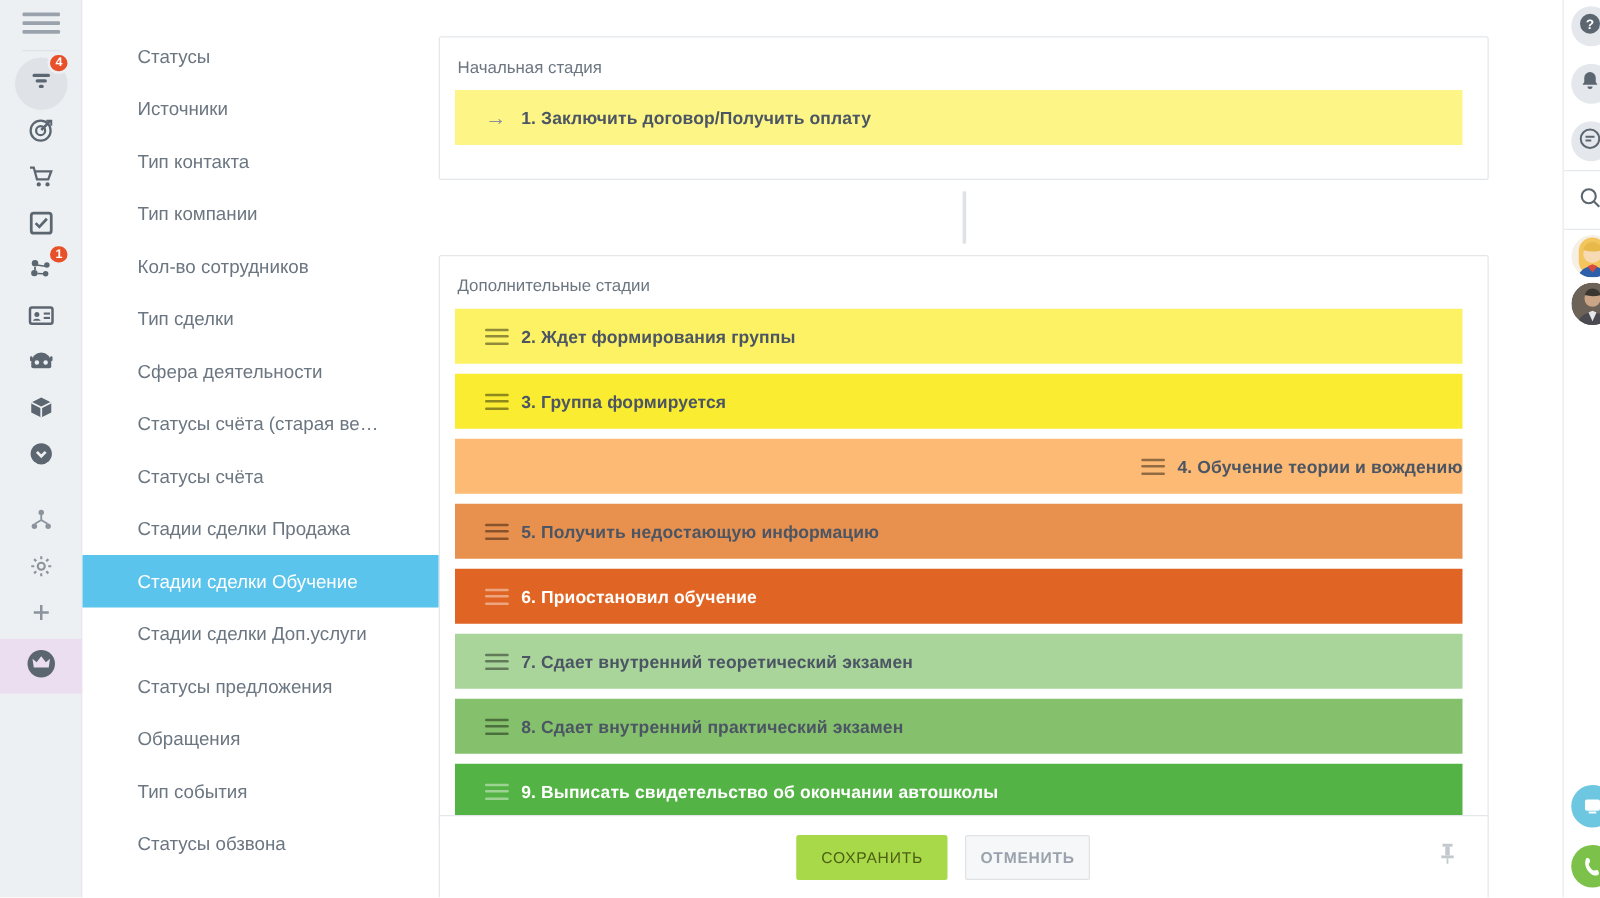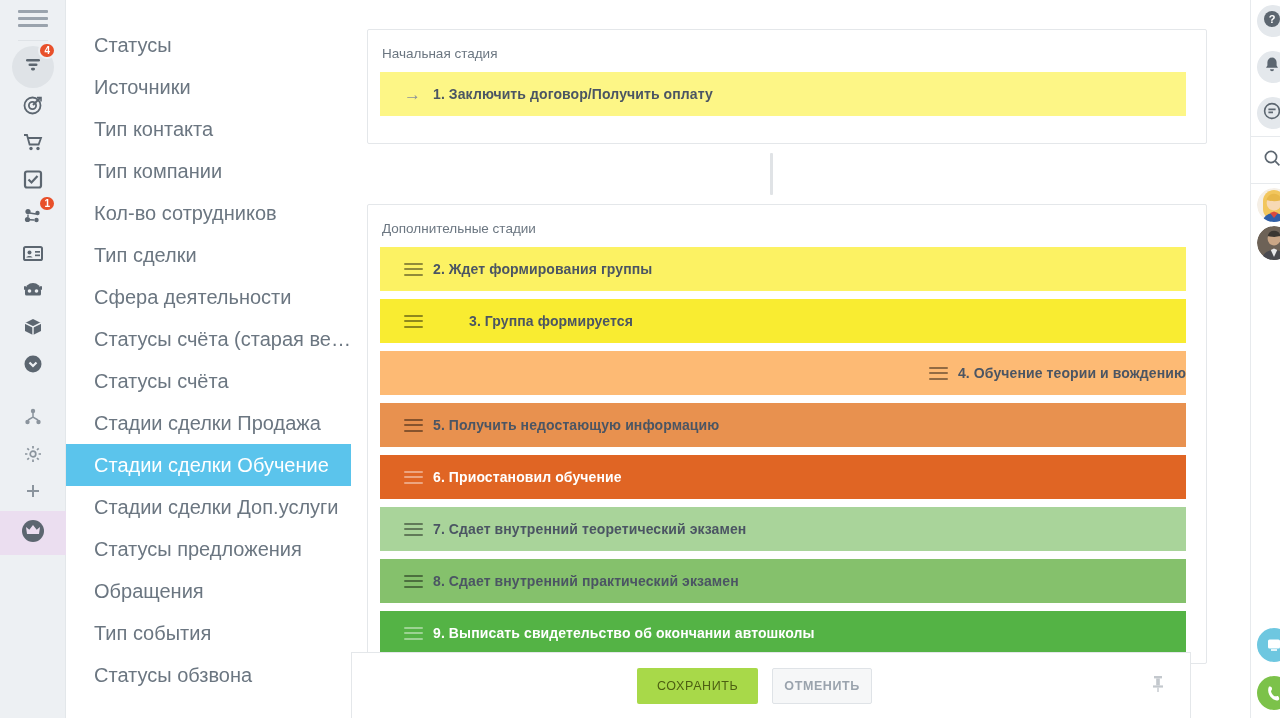--- a/index.html
+++ b/index.html
@@ -51,43 +51,42 @@
   .rail-bottom { position: absolute; left: 0; width: 66px; }
 
   
   .sidebar {
     position: absolute; left: 66px; top: 0; width: 285px; height: 718px;
     background: #ffffff;
   }
   .menu { position: absolute; left: 0; top: 24px; width: 285px; }
   .menu-item {
     position: relative; height: 42px; display: flex; align-items: center;
-    padding-left: 28px; cursor: pointer;
-    font-size: 20px; color: #6b7681; white-space: nowrap; overflow: hidden;
+    padding-left: 44px; cursor: pointer;
+    font-size: 15px; color: #6b7681; white-space: nowrap; overflow: hidden;
   }
   .menu-item.active { background: #5bc4ec; color: #ffffff; }
   .menu-item.active .arrow-tip {
     position: absolute; right: -19px; top: 0;
     width: 0; height: 0;
     border-top: 21px solid transparent;
     border-bottom: 21px solid transparent;
     border-left: 20px solid #5bc4ec;
   }
 
   
   .content {
     position: absolute; left: 351px; top: 0; right: 0; height: 718px;
     background: #ffffff;
   }
   .card {
     position: absolute; left: 0; width: 840px;
     background: #ffffff;
     border: 1px solid #e4e7ea;
     border-radius: 2px;
-    margin-left: 16px;
   }
   .card-top { top: 29px; height: 115px; }
   .card-bottom { top: 204px; height: 460px; }
   .card-title {
     padding: 16px 0 0 14px;
     font-size: 13.5px; color: #6b7681; font-weight: normal;
   }
   .stage-list { padding: 11px 20px 0 12px; }
   .stage-row {
     position: relative; height: 44px; margin-bottom: 8px;
@@ -392,21 +391,21 @@
       <div class="card-title">Дополнительные стадии</div>
       <div class="stage-list">
         <div class="stage-row" id="row-add-0" style="background: rgb(252, 242, 99);">
           <span class="stage-handle">
               <i></i>
               <i></i>
               <i></i>
             </span>
           <span class="stage-label">2. Ждет формирования группы</span>
         </div>
-        <div class="stage-row" id="row-add-1" style="background: rgb(249, 236, 49); gap: 36px;">
+        <div class="stage-row" id="row-add-1" style="background: rgb(249, 236, 49);">
           <span class="stage-handle">
               <i></i>
               <i></i>
               <i></i>
             </span>
           <span class="stage-label">3. Группа формируется</span>
         </div>
         <div class="stage-row" id="row-add-2" style="background: #fdba74; justify-content: flex-end;">
           <span class="stage-handle">
               <i></i>

